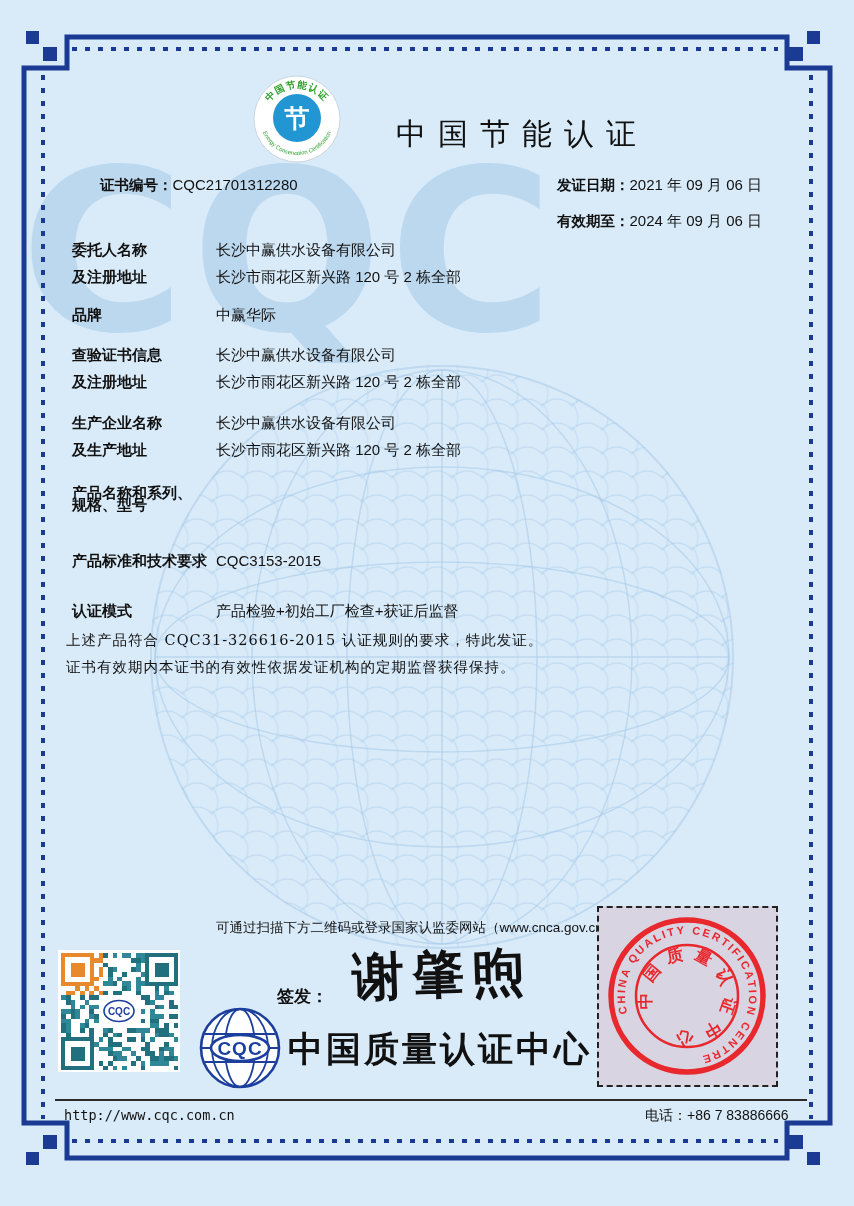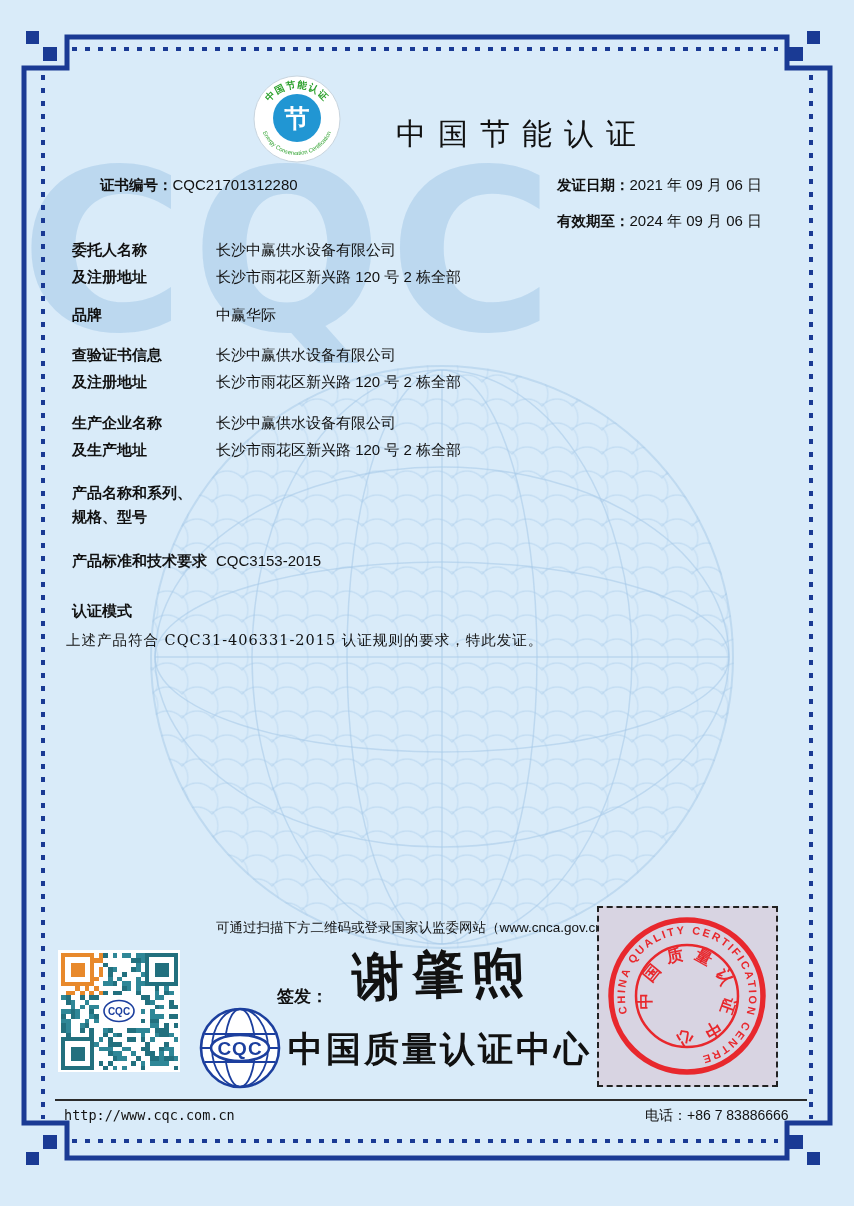--- a/index.html
+++ b/index.html
@@ -138,28 +138,30 @@
     <div class="flabel" style="top:373px">及注册地址</div>
     <div class="fvalue" style="top:346px">长沙中赢供水设备有限公司</div>
     <div class="fvalue" style="top:373px">长沙市雨花区新兴路 120 号 2 栋全部</div>
 
     <div class="flabel" style="top:414px">生产企业名称</div>
     <div class="flabel" style="top:441px">及生产地址</div>
     <div class="fvalue" style="top:414px">长沙中赢供水设备有限公司</div>
     <div class="fvalue" style="top:441px">长沙市雨花区新兴路 120 号 2 栋全部</div>
 
     <div class="flabel" style="top:484px">产品名称和系列、</div>
-    <div class="flabel" style="top:508px">规格、型号</div>
+    <div class="flabel" style="top:496px">规格、型号</div>
 
     <div class="flabel" style="top:552px">产品标准和技术要求</div>
     <div class="fvalue" style="top:552px">CQC3153-2015</div>
 
     <div class="flabel" style="top:602px">认证模式</div>
-
-    <div class="statement" style="top:631px">上述产品符合 CQC31-406331-2015 认证规则的要求，特此发证。</div>
+    <div class="fvalue" style="top:602px">产品检验+初始工厂检查+获证后监督</div>
+
+    <div class="statement" style="top:631px">上述产品符合 CQC31-326616-2015 认证规则的要求，特此发证。</div>
+    <div class="statement" style="top:658px">证书有效期内本证书的有效性依据发证机构的定期监督获得保持。</div>
 
     <div class="abs verify-note">可通过扫描下方二维码或登录国家认监委网站（www.cnca.gov.cn）查验证书信息</div>
 
     <div class="abs qr">
       <div class="qr-logo">
         <svg width="34" height="24" viewBox="0 0 34 24">
           <ellipse cx="17" cy="12" rx="15" ry="10.5" fill="#fff" stroke="#1c3f9e" stroke-width="1.6"></ellipse>
           <text x="17" y="16" text-anchor="middle" font-size="10" font-weight="bold" fill="#1c3f9e">CQC</text>
         </svg>
       </div>

